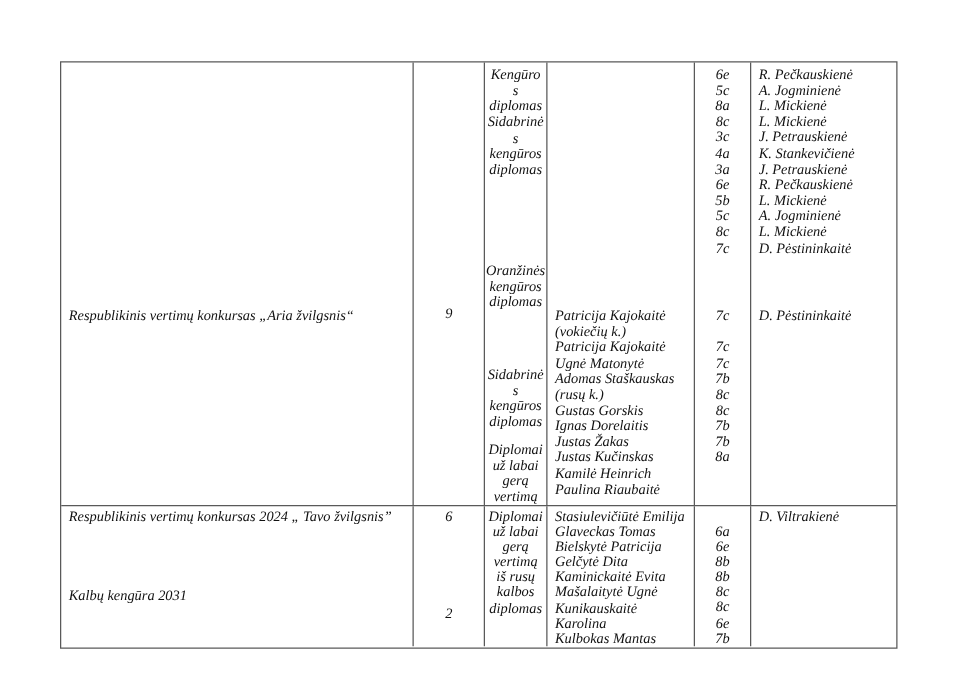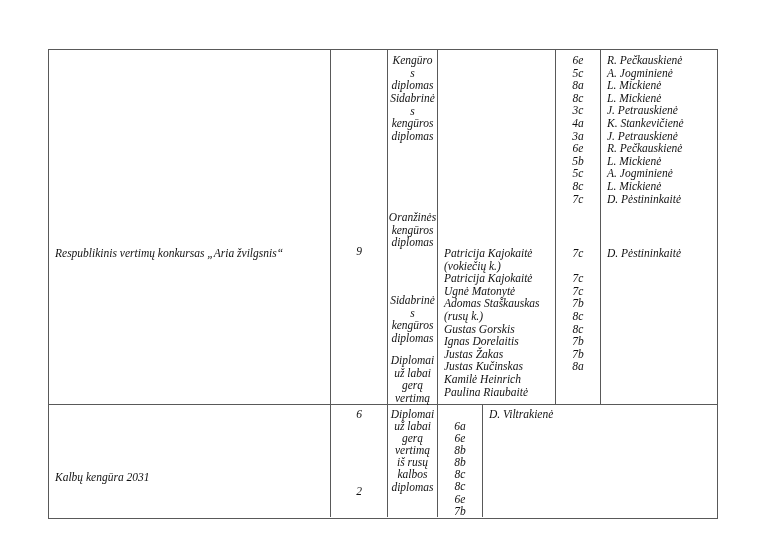--- a/index.html
+++ b/index.html
@@ -119,34 +119,46 @@
 L. Mickienė
 A. Jogminienė
 L. Mickienė
 D. Pėstininkaitė</div>
         <div class="blk lft" style="top:197px;">D. Pėstininkaitė</div>
       </div>
     </div>
 
     <div class="row r2">
       <div class="cell c1">
+        <div class="blk lft" style="top:3px;">Respublikinis vertimų konkursas 2024 „ Tavo žvilgsnis”</div>
         <div class="blk lft" style="top:66px;">Kalbų kengūra 2031</div>
       </div>
       <div class="cell c2">
         <div class="blk ctr" style="top:3px;">6</div>
         <div class="blk ctr" style="top:80px;">2</div>
       </div>
       <div class="cell c3">
         <div class="blk ctr" style="top:3px;">Diplomai
 už labai
 gerą
 vertimą
 iš rusų
 kalbos
 diplomas</div>
+      </div>
+      <div class="cell c4">
+        <div class="blk lft" style="top:3px;">Stasiulevičiūtė Emilija
+Glaveckas Tomas
+Bielskytė Patricija
+Gelčytė Dita
+Kaminickaitė Evita
+Mašalaitytė Ugnė
+Kunikauskaitė
+Karolina
+Kulbokas Mantas</div>
       </div>
       <div class="cell c5">
         <div class="blk ctr" style="top:15px;">6a
 6e
 8b
 8b
 8c
 8c
 6e
 7b</div>

